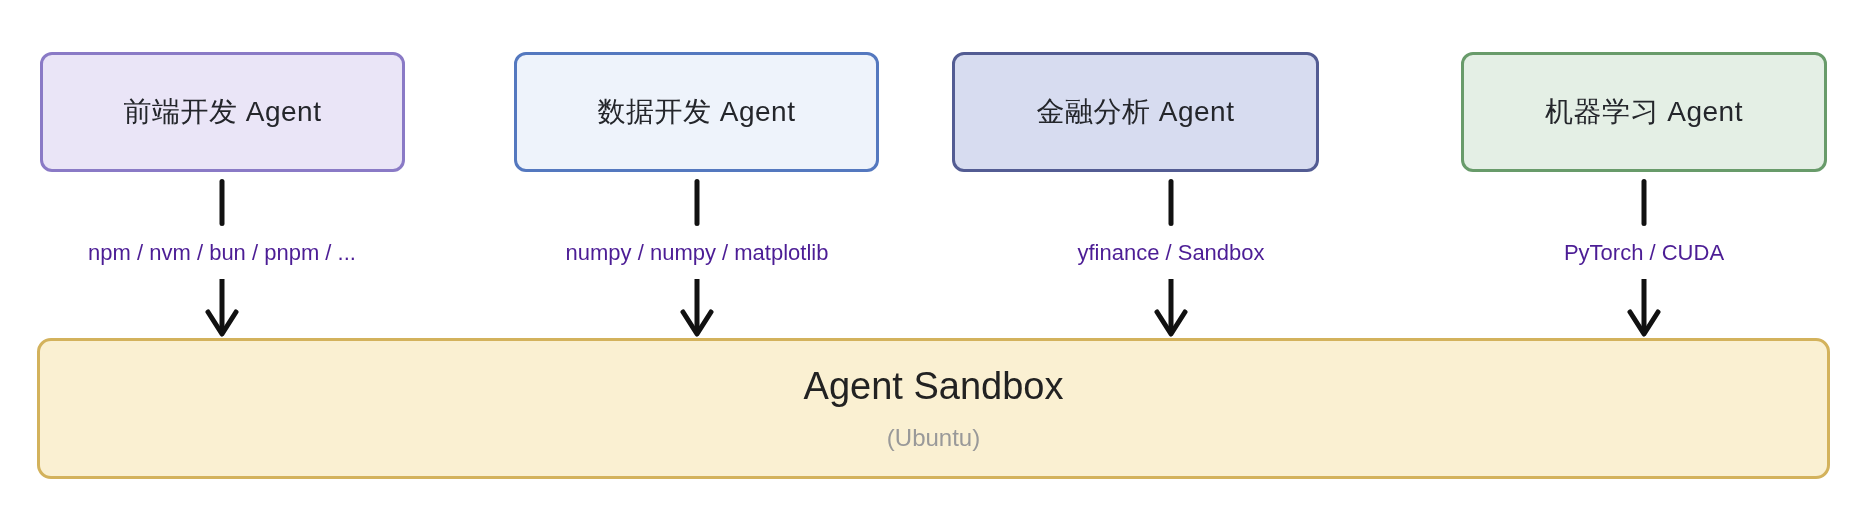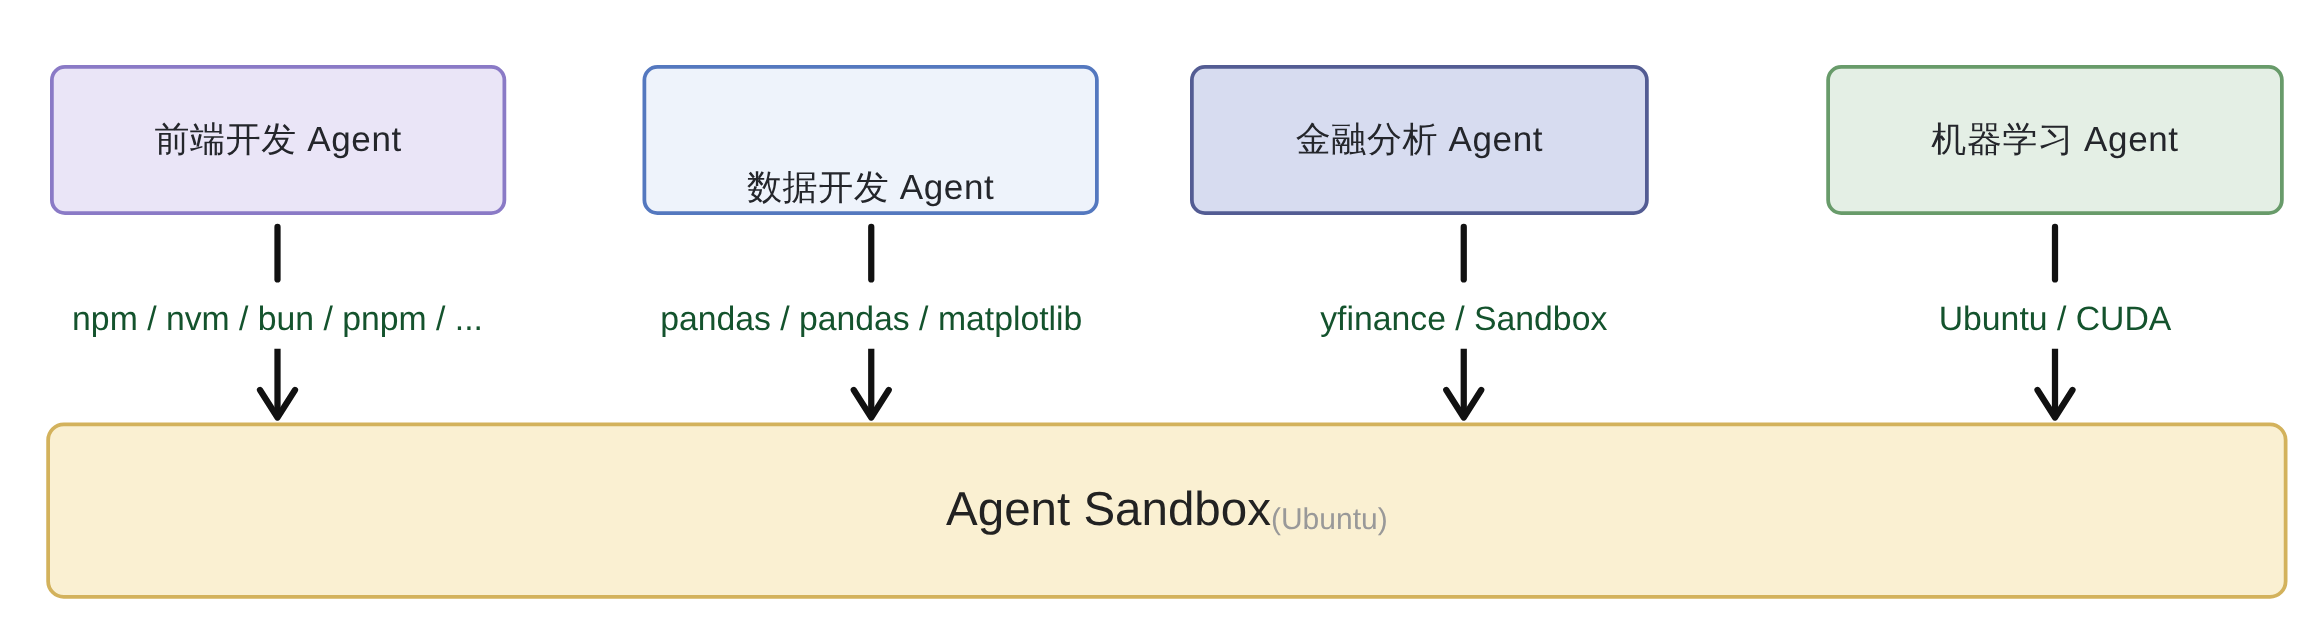--- a/index.html
+++ b/index.html
@@ -29,21 +29,21 @@
     align-items: center;
     justify-content: center;
   }
   .agent-box .agent-label {
     font-size: 28px;
     color: #24262b;
     letter-spacing: 0.5px;
     white-space: nowrap;
   }
   #agent-box-0 { left: 40px;   width: 365px; }
-  #agent-box-1 { left: 514px;  width: 365px; align-items: flex-end; }
+  #agent-box-1 { left: 514px;  width: 365px; }
   #agent-box-2 { left: 952px;  width: 367px; }
   #agent-box-3 { left: 1461px; width: 366px; }
 
   
   .arrow-col {
     position: absolute;
     top: 0;
     width: 0;
     height: 510px;
   }
@@ -60,43 +60,43 @@
     width: 5px;
     height: 47px;
     border-radius: 3px;
   }
   .tool-label {
     position: absolute;
     top: 240px;
     left: 0;
     transform: translateX(-50%);
     white-space: nowrap;
-    font-size: 27px;
-    color: #14532d;
+    font-size: 22px;
+    color: #4c1d95;
   }
   .arrow-seg2 {
     position: absolute;
     top: 279px;
     left: 0;
     transform: translateX(-50%);
   }
 
   
   #sandbox-box {
     position: absolute;
     left: 37px;
     top: 338px;
     width: 1793px;
     height: 141px;
     border-width: 3px;
     border-style: solid;
     border-radius: 14px;
     box-sizing: border-box;
     display: flex;
-    flex-direction: row;
+    flex-direction: column;
     align-items: center;
     justify-content: center;
   }
   #sandbox-title {
     font-size: 38px;
     font-weight: 500;
     color: #222222;
     line-height: 1.2;
   }
   #sandbox-subtitle {
@@ -144,39 +144,39 @@
     <div class="arrow-seg1" style="background: rgb(17, 17, 17);"></div>
     <div class="tool-label">npm / nvm / bun / pnpm / ...</div>
     <svg class="arrow-seg2" width="38" height="60" viewBox="0 0 38 60">
       <line x1="19" y1="0" x2="19" y2="51" stroke-width="5" stroke-linecap="round" stroke="#111111"></line>
       <polyline points="5,33 19,55 33,33" fill="none" stroke-width="5" stroke-linecap="round" stroke-linejoin="round" stroke="#111111"></polyline>
     </svg>
   </div>
 
   <div class="arrow-col" id="arrow-col-1">
     <div class="arrow-seg1" style="background: rgb(17, 17, 17);"></div>
-    <div class="tool-label">pandas / pandas / matplotlib</div>
+    <div class="tool-label">numpy / numpy / matplotlib</div>
     <svg class="arrow-seg2" width="38" height="60" viewBox="0 0 38 60">
       <line x1="19" y1="0" x2="19" y2="51" stroke-width="5" stroke-linecap="round" stroke="#111111"></line>
       <polyline points="5,33 19,55 33,33" fill="none" stroke-width="5" stroke-linecap="round" stroke-linejoin="round" stroke="#111111"></polyline>
     </svg>
   </div>
 
   <div class="arrow-col" id="arrow-col-2">
     <div class="arrow-seg1" style="background: rgb(17, 17, 17);"></div>
     <div class="tool-label">yfinance / Sandbox</div>
     <svg class="arrow-seg2" width="38" height="60" viewBox="0 0 38 60">
       <line x1="19" y1="0" x2="19" y2="51" stroke-width="5" stroke-linecap="round" stroke="#111111"></line>
       <polyline points="5,33 19,55 33,33" fill="none" stroke-width="5" stroke-linecap="round" stroke-linejoin="round" stroke="#111111"></polyline>
     </svg>
   </div>
 
   <div class="arrow-col" id="arrow-col-3">
     <div class="arrow-seg1" style="background: rgb(17, 17, 17);"></div>
-    <div class="tool-label">Ubuntu / CUDA</div>
+    <div class="tool-label">PyTorch / CUDA</div>
     <svg class="arrow-seg2" width="38" height="60" viewBox="0 0 38 60">
       <line x1="19" y1="0" x2="19" y2="51" stroke-width="5" stroke-linecap="round" stroke="#111111"></line>
       <polyline points="5,33 19,55 33,33" fill="none" stroke-width="5" stroke-linecap="round" stroke-linejoin="round" stroke="#111111"></polyline>
     </svg>
   </div>
 
   <div id="sandbox-box" style="background: rgb(250, 240, 210); border-color: rgb(211, 178, 92);">
     <div id="sandbox-title">Agent Sandbox</div>
     <div id="sandbox-subtitle">(Ubuntu)</div>
   </div>

